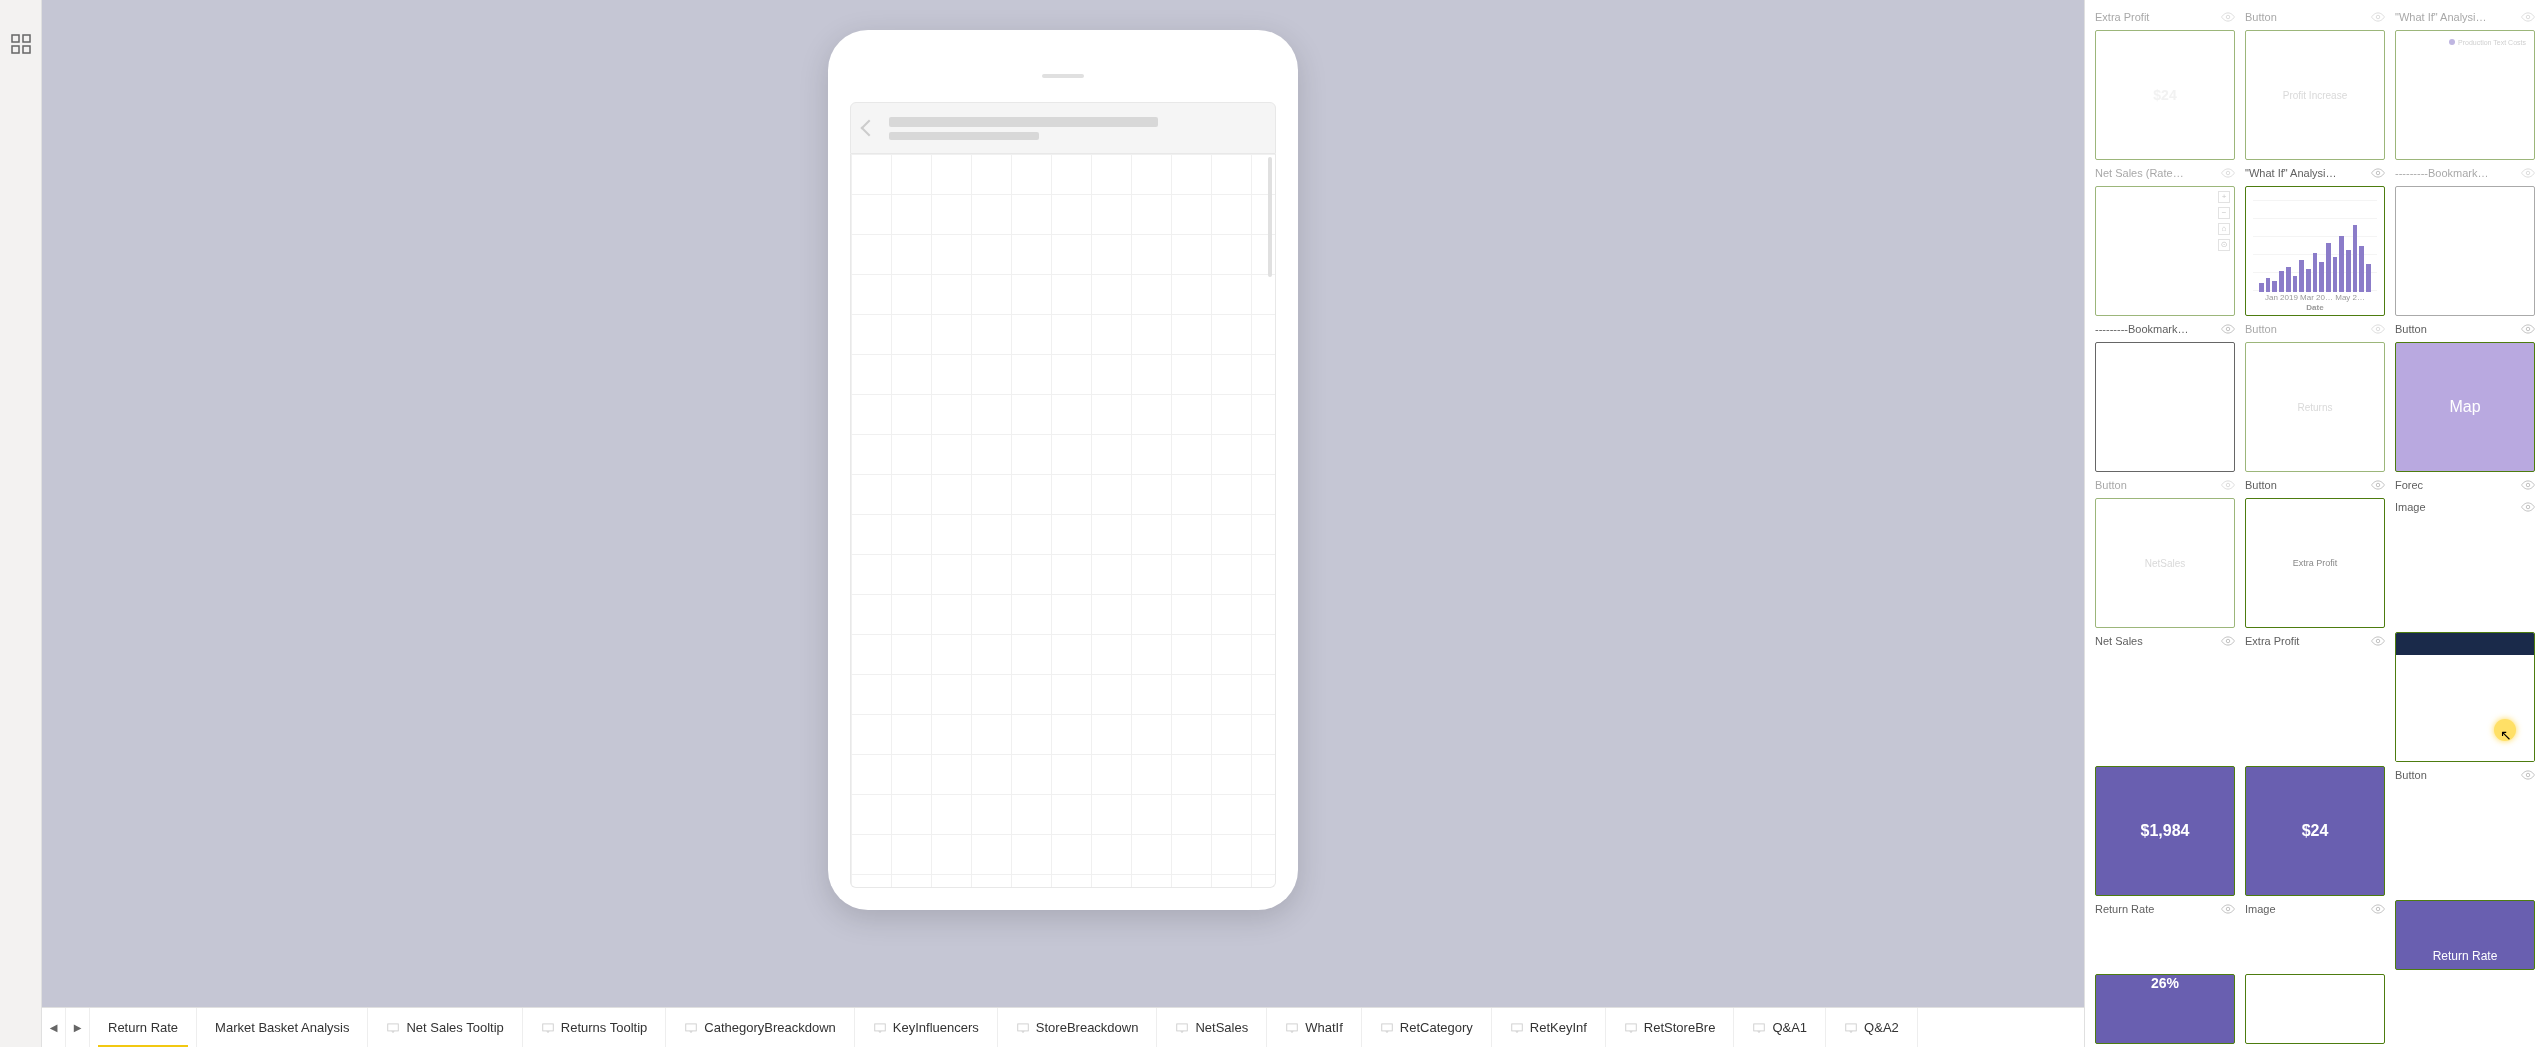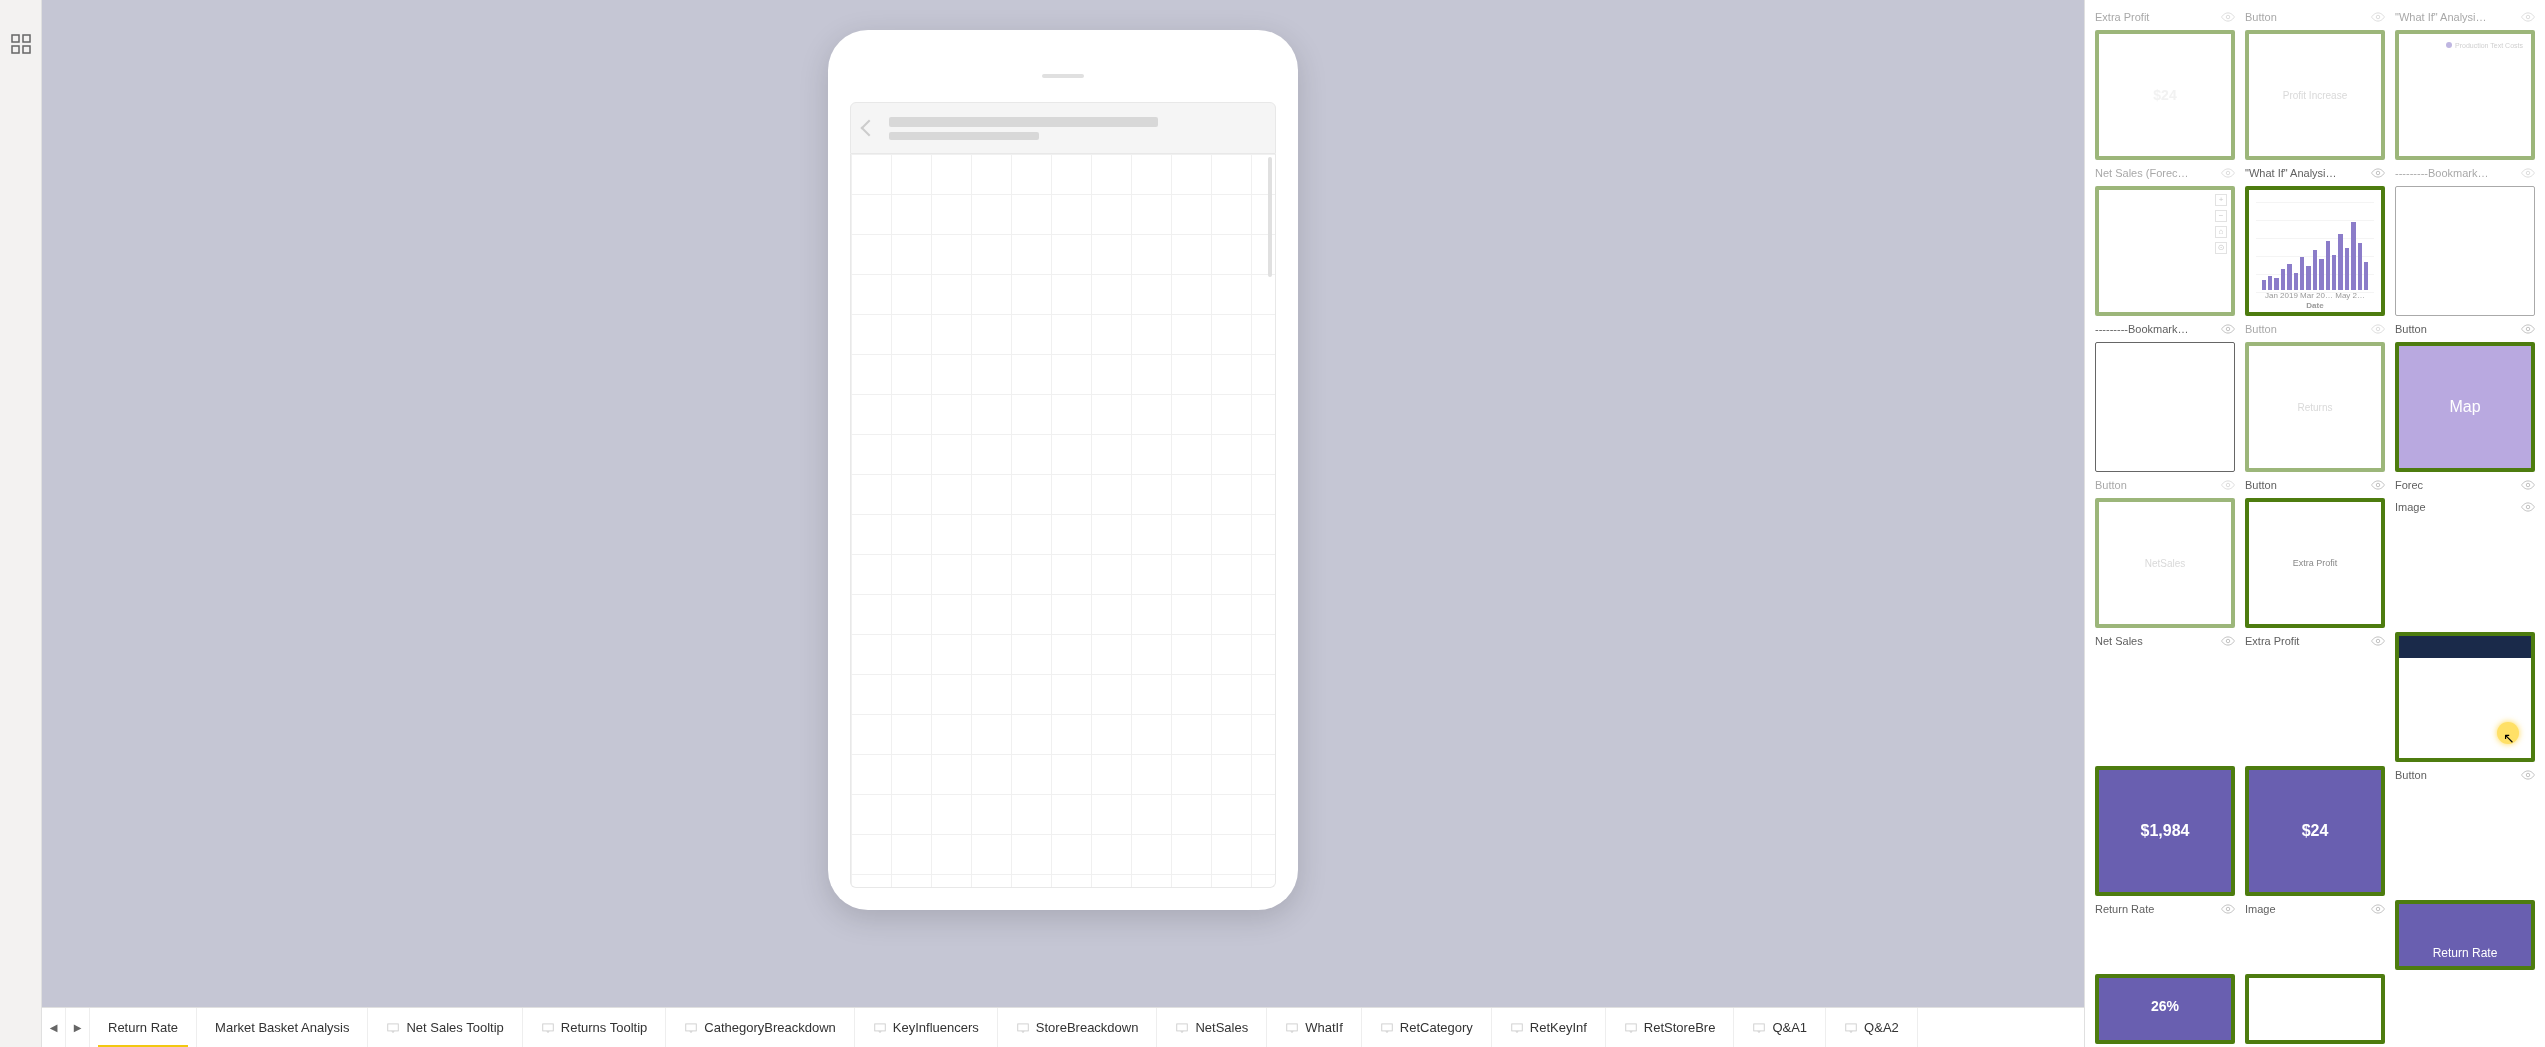--- a/index.html
+++ b/index.html
@@ -50,21 +50,21 @@
 .right-panel {
   position: absolute; right: 0; top: 0; width: 461px; bottom: 0;
   background: #fff; border-left: 1px solid #e0e0e0; overflow-y: auto;
   padding: 8px 10px;
 }
 .vis-grid { display: grid; grid-template-columns: repeat(3, 1fr); gap: 4px 10px; }
 .vis-label-row { display: flex; justify-content: space-between; align-items: center; font-size: 11px; color: #606060; height: 18px; }
 .vis-label-row.dim { opacity: 0.55; }
 .vis-eye { width: 14px; height: 14px; opacity: 0.6; }
 .vis-tile {
-  height: 130px; border: 4px solid #4d7c0f; border-radius: 2px; background: #fff;
+  height: 130px; border: 1px solid #4d7c0f; border-radius: 2px; background: #fff;
   display: flex; align-items: center; justify-content: center; font-size: 10px; color: #bbb;
   position: relative; overflow: hidden;
 }
 .vis-tile.dim { opacity: 0.55; }
 .vis-tile.selected { border: 1px solid #666; }
 .vis-tile.purple-solid { background: #695fb0; color: #fff; font-size: 16px; font-weight: 600; }
 .vis-tile.purple-light { background: #b9a9e0; color: #fff; font-size: 16px; }
 .vis-tile.tall-bottom { height: 70px; }
 .vis-tile .tiny-chart {
   width: 90%; height: 80%; position: relative;
@@ -166,21 +166,21 @@
       <span style="color:#e8e8e8;font-size:14px;font-weight:700">$24</span>
     </div>
     <div class="vis-tile dim">
       <span>Profit Increase</span>
     </div>
     <div class="vis-tile dim">
       <span class="forecast-label"><span class="legend-dot"></span><span>Production Text Costs</span></span>
     </div>
 
     <div class="vis-label-row dim">
-      <span>Net Sales (Forec…</span>
+      <span>Net Sales (Rate…</span>
       <svg class="vis-eye eye-svg" viewBox="0 0 24 24">
           <path d="M1 12s4-7 11-7 11 7 11 7-4 7-11 7S1 12 1 12z"></path>
           <circle cx="12" cy="12" r="3"></circle>
         </svg>
     </div>
     <div class="vis-label-row">
       <span>"What If" Analysi…</span>
       <svg class="vis-eye eye-svg" viewBox="0 0 24 24">
           <path d="M1 12s4-7 11-7 11 7 11 7-4 7-11 7S1 12 1 12z"></path>
           <circle cx="12" cy="12" r="3"></circle>
@@ -344,21 +344,21 @@
       <span>Image</span>
       <svg class="vis-eye eye-svg" viewBox="0 0 24 24">
           <path d="M1 12s4-7 11-7 11 7 11 7-4 7-11 7S1 12 1 12z"></path>
           <circle cx="12" cy="12" r="3"></circle>
         </svg>
     </div>
 
     <div class="vis-tile purple-solid tall-bottom" style="align-items:flex-end;padding-bottom:6px;font-size:12px;font-weight:400">
       <span>Return Rate</span>
     </div>
-    <div class="vis-tile purple-solid tall-bottom" style="align-items:center;padding-bottom:6px;font-size:14px">
+    <div class="vis-tile purple-solid tall-bottom" style="align-items:flex-start;padding-bottom:6px;font-size:14px">
       <span>26%</span>
     </div>
     <div class="vis-tile tall-bottom"></div>
 
   </div>
 </div>
 
 <div class="bottom-tabs">
   <div class="tab-nav">◀</div>
   <div class="tab-nav">▶</div>

